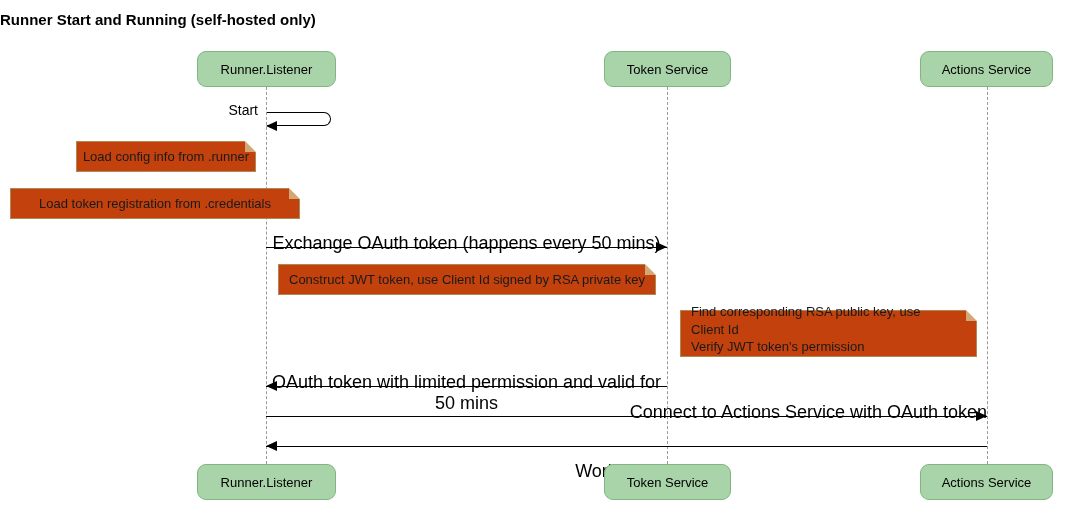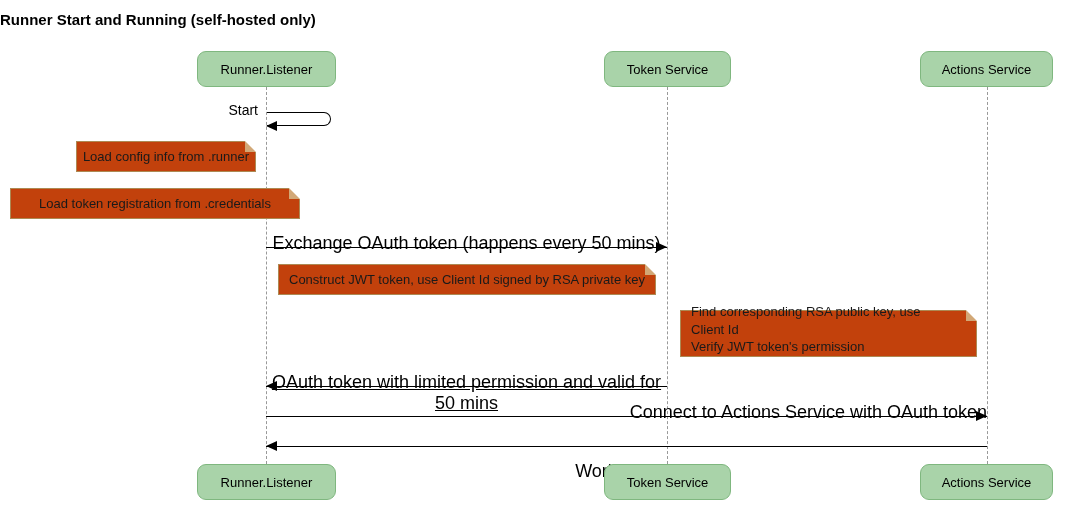--- a/index.html
+++ b/index.html
@@ -81,21 +81,21 @@
 
   <div class="note" style="left:278px;top:264px;width:378px;height:31px;">
     <span>Construct JWT token, use Client Id signed by RSA private key</span>
   </div>
 
   <div class="note left-text" style="left:680px;top:310px;width:297px;height:47px;">
     <span>Find corresponding RSA public key, use Client Id</span>
     <span>Verify JWT token's permission</span>
   </div>
 
-  <div class="msg-label" style="left:266px;top:372px;width:401px;text-decoration:underline;">OAuth token with limited permission and valid for 50 mins</div>
+  <div class="msg-label" style="left:266px;top:372px;width:401px;">OAuth token with limited permission and valid for 50 mins</div>
   <div class="msg-line" style="left:266px;top:386px;width:401px;"></div>
   <div class="arrow-left" style="left:266px;top:381px;"></div>
 
   <div class="msg-label" style="left:266px;top:402px;width:721px;text-align:right;">Connect to Actions Service with OAuth token</div>
   <div class="msg-line" style="left:266px;top:416px;width:721px;"></div>
   <div class="arrow-right" style="left:976px;top:411px;"></div>
 
   <div class="msg-label" style="left:266px;top:432px;width:721px;margin-top:29px;">Workflow job</div>
   <div class="msg-line" style="left:266px;top:446px;width:721px;"></div>
   <div class="arrow-left" style="left:266px;top:441px;"></div>

